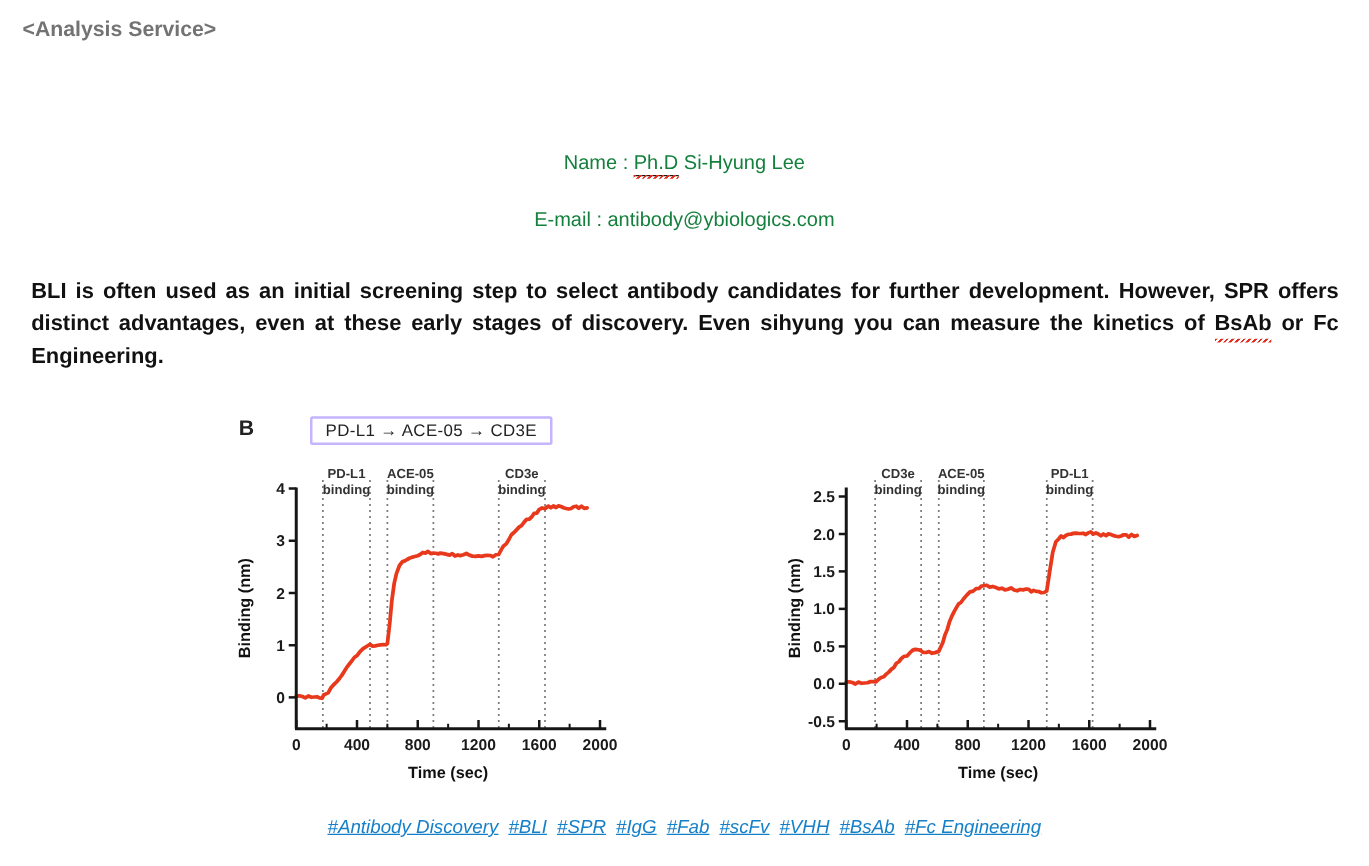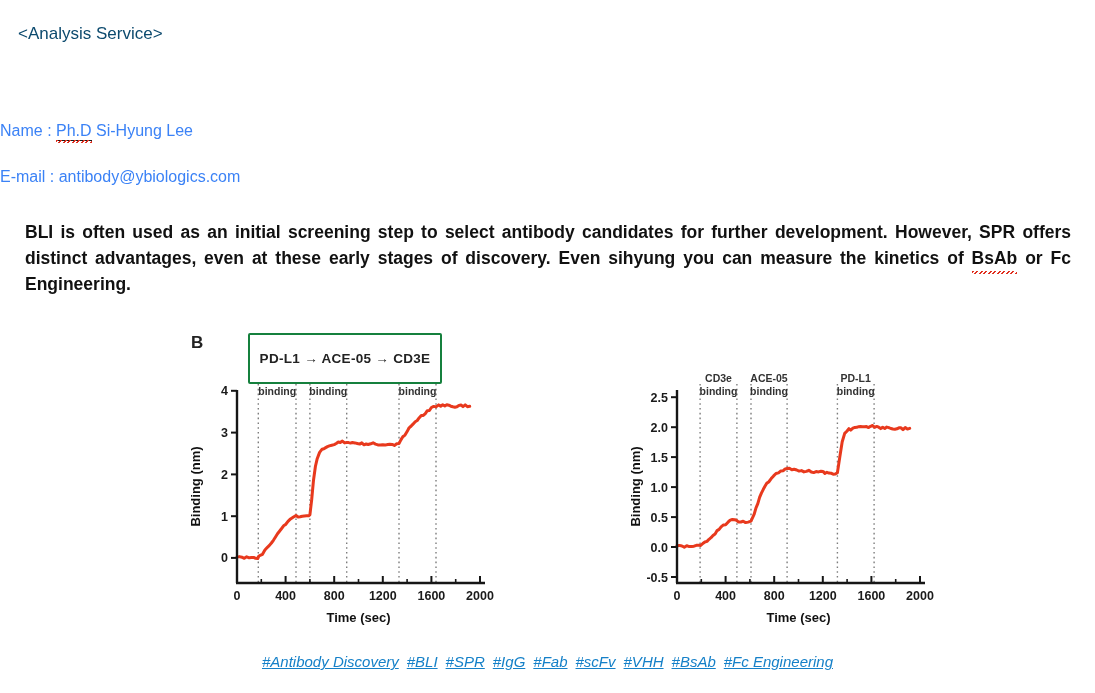--- a/index.html
+++ b/index.html
@@ -1,31 +1,31 @@
 <!DOCTYPE html>
 <html><head>
 <meta charset="utf-8">
 <style>
   * { box-sizing: border-box; margin: 0; padding: 0; }
   html,body { background:#fff; }
   body { font-family: "Liberation Sans", sans-serif; }
   .page { position: relative; width: 1095px; height: 693px; background: #ffffff; overflow: hidden; }
 
   .section-tag {
-    position: absolute; top: 24px; left: 18px;
-    font-size: 17px; font-weight: 400; color: #0c4a6e;
+    position: absolute; top: 14px; left: 18px;
+    font-size: 17px; font-weight: 700; color: #737373;
   }
   .main-title {
     position: absolute; top: 66px; left: 0; width: 100%;
     text-align: center; font-size: 22px; font-weight: 700; color: #111;
     letter-spacing: 0.2px;
   }
   .center-line {
     position: absolute; left: 0; width: 100%;
-    font-size: 16px; color: #3b82f6;
+    text-align: center; font-size: 16px; color: #15803d;
     white-space: pre-wrap;
   }
   .name-line { top: 122px; }
   .email-line { top: 168px; }
 
   
   .spell-wavy { position: relative; display: inline-block; }
   .spell-wavy::after {
     content: ""; position: absolute; left: 0; right: 0; bottom: -3px; height: 3px;
     background-image: repeating-linear-gradient(135deg, #e03020 0 1.6px, transparent 1.6px 3.2px);
@@ -41,22 +41,22 @@
   .chart-block { position: absolute; width: 330px; height: 300px; }
   .chart-block-left { left: 180px; top: 328px; }
   .chart-block-right { left: 620px; top: 328px; }
 
   .panel-label {
     position: absolute; left: 11px; top: 5px;
     font-size: 17px; font-weight: 700; color: #222;
   }
   .chart-title-wrap { position: absolute; top: 5px; left: 0; width: 100%; text-align: center; }
   .chart-title-box {
-    display: inline-block; border: 2px solid #15803d; border-radius: 2px;
-    padding: 16px 10px; font-size: 13.5px; font-weight: 700; color: #222;
+    display: inline-block; border: 2px solid #c4b5fd; border-radius: 2px;
+    padding: 2px 10px; font-size: 13.5px; font-weight: 400; color: #222;
     background: #fff; letter-spacing: 0.3px;
   }
   .chart-svg { position: absolute; left: 0; top: 0; }
 
   svg text { font-family: "Liberation Sans", sans-serif; }
   .axis { stroke: #161616; stroke-width: 2.4; }
   .tickmark { stroke: #161616; stroke-width: 2; }
   .minortick { stroke: #161616; stroke-width: 1.6; }
   .dotline { stroke: #7d7d7d; stroke-width: 1.4; stroke-dasharray: 1.6 3.2; }
   .curve { fill: none; stroke-width: 3; stroke-linejoin: round; stroke-linecap: round; }

